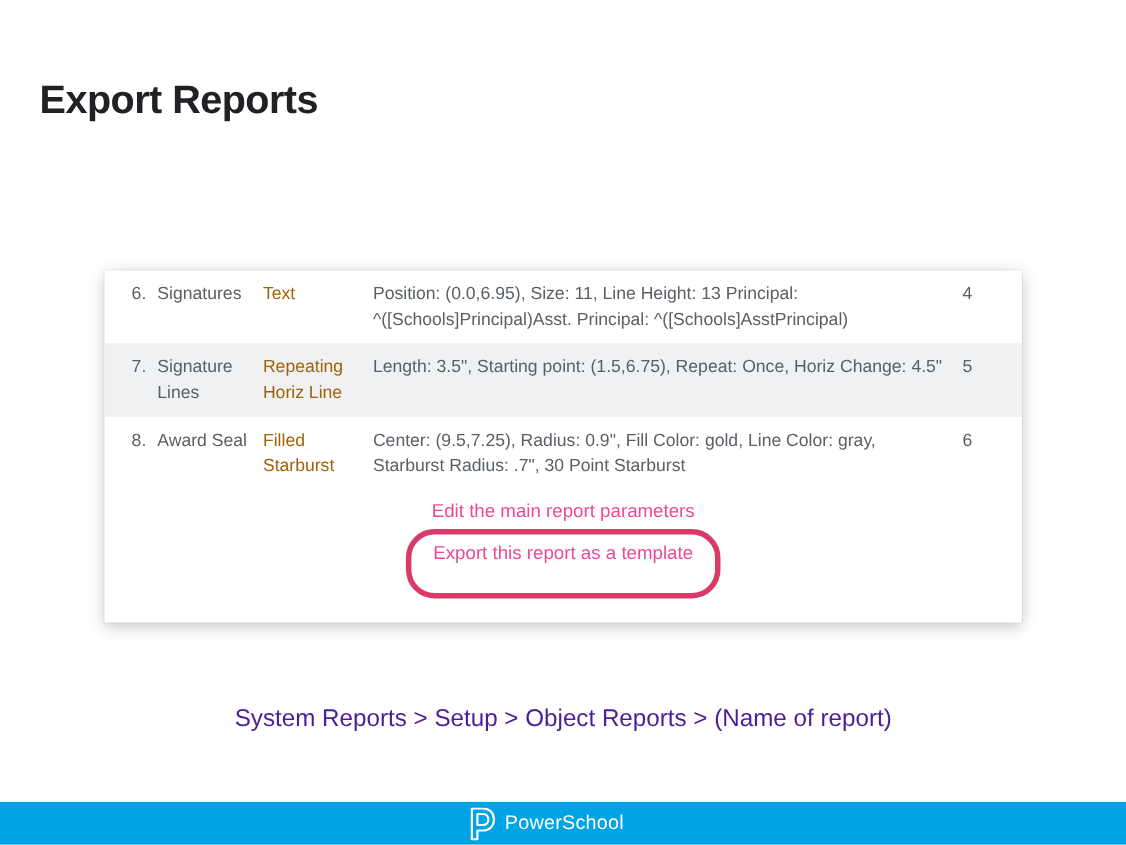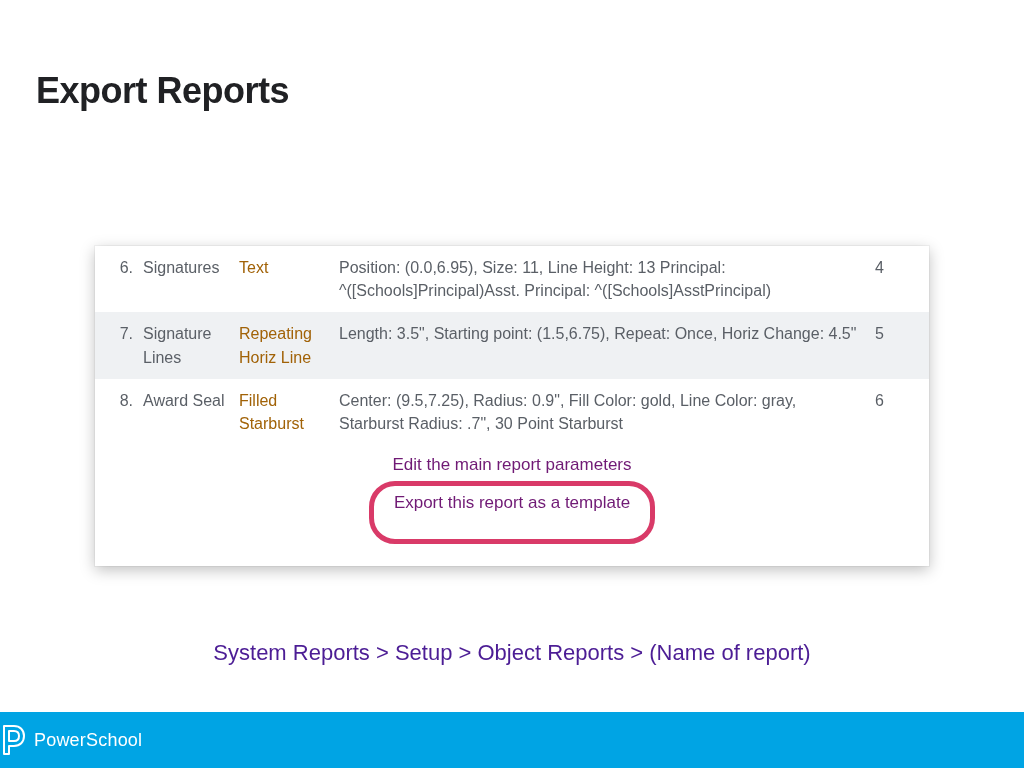--- a/index.html
+++ b/index.html
@@ -80,21 +80,21 @@
     flex: 0 0 40px;
     text-align: left;
   }
   .actions {
     text-align: center;
     padding: 6px 0 22px 0;
     font-size: 17px;
   }
   .actions a {
     display: inline-block;
-    color: #701a75;
+    color: #ec4899;
     text-decoration: none;
     margin: 4px 0;
   }
   .pill {
     display: inline-block;
     border: 5px solid #d93a68;
     border-radius: 26px;
     padding: 3px 20px 22px 20px;
     margin-top: 2px;
   }
@@ -105,25 +105,25 @@
     width: 1024px;
     text-align: center;
     font-size: 22px;
     color: #4c1d95;
   }
   .footer-bar {
     position: absolute;
     bottom: 0;
     left: 0;
     width: 1024px;
-    height: 56px;
+    height: 39px;
     background: #00a4e4;
     display: flex;
     align-items: center;
-    justify-content: flex-start;
+    justify-content: center;
     padding-right: 32px;
     box-sizing: border-box;
     color: #fff;
   }
   .brand {
     display: flex;
     align-items: center;
     gap: 8px;
     font-size: 18px;
     font-weight: 500;

